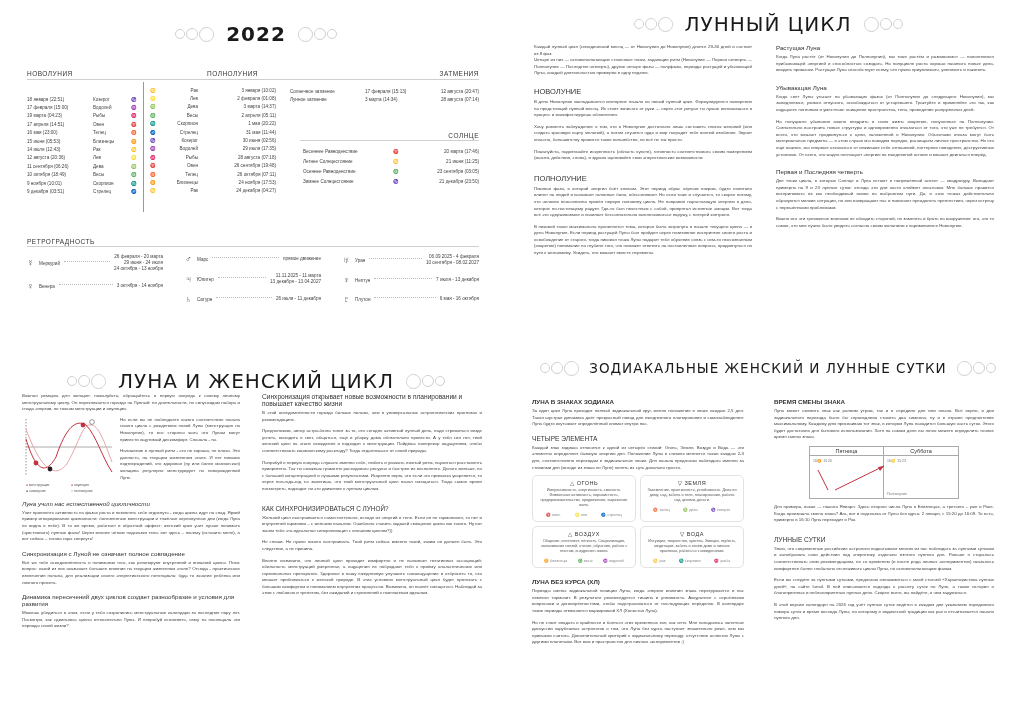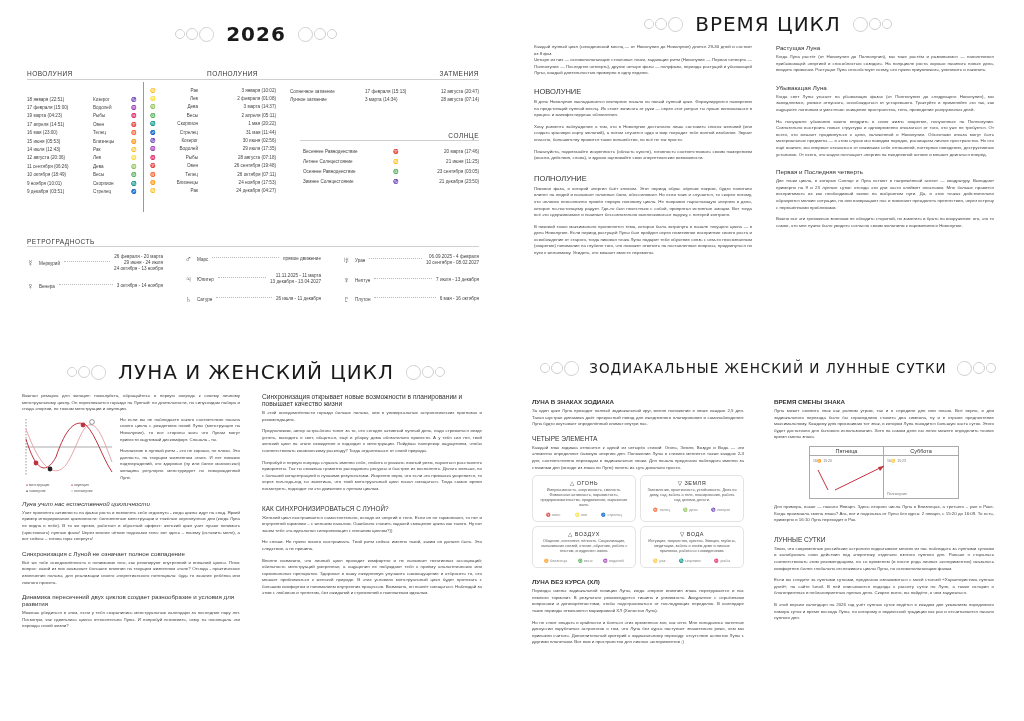--- a/index.html
+++ b/index.html
@@ -41,21 +41,21 @@
 </head>
 <body>
 
 <div class="page p1">
   <div class="title-row" style="margin-top:22px">
     <div class="moons">
       <span class="moon l" style="width:10px;height:10px"></span>
       <span class="moon l" style="width:12px;height:12px"></span>
       <span class="moon l" style="width:15px;height:15px"></span>
     </div>
-    <div class="big-title" style="font-size:20px;font-weight:bold;margin:0 6px">2026</div>
+    <div class="big-title" style="font-size:20px;font-weight:bold;margin:0 6px">2022</div>
     <div class="moons">
       <span class="moon r" style="width:15px;height:15px"></span>
       <span class="moon r" style="width:12px;height:12px"></span>
       <span class="moon r" style="width:10px;height:10px"></span>
     </div>
   </div>
 
   <div style="position:absolute;left:27px;top:68px;width:452px;height:12px" class="rule">
     <span class="sec-h" style="position:absolute;left:0;top:2px">НОВОЛУНИЯ</span>
     <span class="sec-h" style="position:absolute;left:180px;top:2px">ПОЛНОЛУНИЯ</span>
@@ -321,21 +321,21 @@
     </div>
 </div>
 
 <div class="page p2">
   <div class="title-row" style="margin-top:12px">
     <div class="moons">
       <span class="moon l" style="width:10px;height:10px"></span>
       <span class="moon l" style="width:12px;height:12px"></span>
       <span class="moon l" style="width:15px;height:15px"></span>
     </div>
-    <div class="big-title" style="font-size:20px;margin:0 6px">ВРЕМЯ ЦИКЛ</div>
+    <div class="big-title" style="font-size:20px;margin:0 6px">ЛУННЫЙ ЦИКЛ</div>
     <div class="moons">
       <span class="moon r" style="width:15px;height:15px"></span>
       <span class="moon r" style="width:12px;height:12px"></span>
       <span class="moon r" style="width:10px;height:10px"></span>
     </div>
   </div>
 
   <div style="position:absolute;left:22px;top:44px;width:218px">
     <p class="txt">Каждый лунный цикл (синодический месяц — от Новолуния до Новолуния) длится 29-30 дней и состоит из 8 фаз.</p>
     <p class="txt">Четыре из них — основополагающие сточечные точки, задающие ритм (Новолуние — Первая четверть — Полнолуние — Последняя четверть), другие четыре фазы — полуфазы, периоды растущей и убывающей Луны, каждый длительностью примерно в одну неделю.</p>
@@ -354,21 +354,21 @@
     <div class="h3" style="margin-top:10px">Убывающая Луна</div>
     <p class="txt">Когда свет Луны угасает на убывающих фазах (от Полнолуния до следующего Новолуния), мы замедляемся, учимся отпускать, освобождаться от устаревшего. Трактуйте и применяйте это так, как ощущаете логичным и уместным: очищение пространства, тела, проведение разгрузочных дней.</p>
     <p class="txt" style="margin-top:5px">На полуцикле убывания важно внедрить в свою жизнь озарения, полученные на Полнолунии. Сознательно выстроить новые структуры и одновременно отказаться от того, что уже не требуется. От всего, что мешает продвинуться к цели, заложенной в Новолунии. Объектами отказа могут быть материальные предметы — в этом случае мы наводим порядок, расчищаем личное пространство. Но что ещё важнее, мы впервые отказаться от изживших себя отношений, паттернов поведения, деструктивных установок. От всего, что жадно поглощает энергию на ежедневной основе и мешает двигаться вперёд.</p>
     <div class="h3" style="margin-top:10px">Первая и Последняя четверть</div>
     <p class="txt">Две точки цикла, в которых Солнце и Луна встают в напряжённый аспект — квадратуру. Выпадают примерно на 9 и 23 лунные сутки: отсюда эти дни часто клеймят опасными. Мне больше нравится воспринимать их как необходимый вызов на выбранном пути. Да, в этих точках действительно образуются мелкие ситуации, но они возвращают нас и помогают преодолеть препятствия, через встречу с нерешёнными проблемами.</p>
     <p class="txt" style="margin-top:5px">Важно все эти тревожные звоночки не обходить стороной, но заметить и брать на вооружение: ого, это то самое, что мне нужно было увидеть согласно своим желаниям к паримениям в Новолуние.</p>
   </div>
 </div>
 
 <div class="page p3">
-  <div class="title-row" style="margin-top:0">
+  <div class="title-row" style="margin-top:9px">
     <div class="moons">
       <span class="moon l" style="width:10px;height:10px"></span>
       <span class="moon l" style="width:12px;height:12px"></span>
       <span class="moon l" style="width:15px;height:15px"></span>
     </div>
     <div class="big-title" style="font-size:20px;margin:0 6px">ЛУНА И ЖЕНСКИЙ ЦИКЛ</div>
     <div class="moons">
       <span class="moon r" style="width:15px;height:15px"></span>
       <span class="moon r" style="width:12px;height:12px"></span>
       <span class="moon r" style="width:10px;height:10px"></span>

